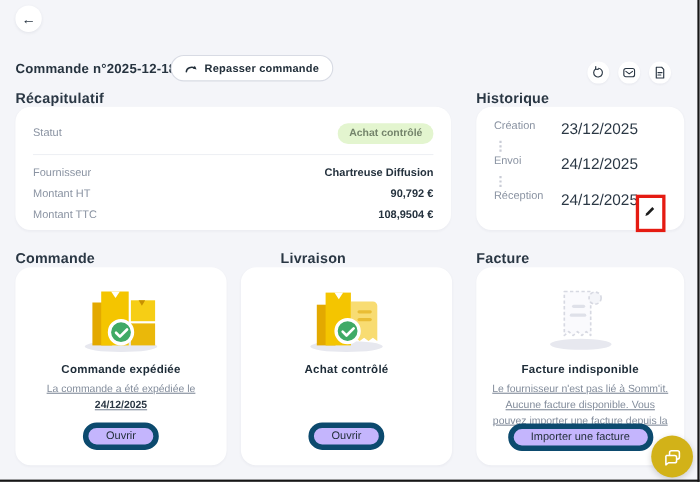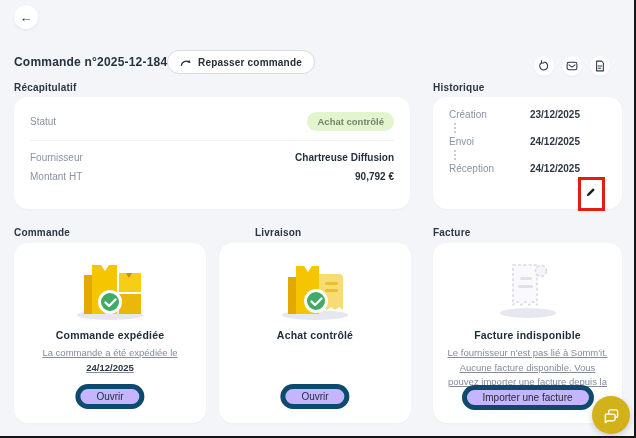--- a/index.html
+++ b/index.html
@@ -19,52 +19,52 @@
     box-shadow: 0 1px 3px rgba(30,40,60,.08);
     display: flex; align-items: center; justify-content: center;
     font-size: 13px; color: #2a3744; padding: 0;
   }
 
   .page-title {
     position: absolute; left: 14px; top: 55px; margin: 0;
     font-size: 12px; font-weight: 600; letter-spacing: .2px; color: #26333f;
   }
   .repass-btn {
-    position: absolute; left: 167px; top: 50px; height: 24px;
+    position: absolute; left: 155px; top: 50px; height: 24px;
     padding: 0 12px; border-radius: 13px; background: #fff;
     border: 1px solid #d8dbe4; display: flex; align-items: center; gap: 6px;
     font-size: 10px; font-weight: 700; color: #222f3a; letter-spacing: .2px;
   }
   .header-icons { position: absolute; left: 534px; top: 56px; display: flex; gap: 8px; }
   .icon-circle {
     width: 20px; height: 20px; border-radius: 50%; background: #fff; border: none;
     display: flex; align-items: center; justify-content: center;
     box-shadow: 0 1px 2px rgba(30,40,60,.06); padding: 0;
   }
 
-  .section-label { position: absolute; font-size: 10px; font-weight: 600; color: #2a3744; letter-spacing: .2px; }
+  .section-label { position: absolute; font-size: 13px; font-weight: 600; color: #2a3744; letter-spacing: .2px; }
   .card { position: absolute; background: #fff; border-radius: 14px; box-shadow: 0 1px 2px rgba(30,40,60,.03); }
 
   .recap-card { left: 14px; top: 97px; width: 396px; height: 112px; }
   .recap-inner { padding: 11px 16px 0; }
   .row { display: flex; justify-content: space-between; align-items: center; }
   .statut-row { height: 26px; }
   .label-gray { font-size: 10px; color: #8a93a2; }
   .badge {
     background: #e3f5cf; color: #74846b; font-size: 9.5px; font-weight: 600;
     padding: 4px 10px; border-radius: 11px;
   }
   .divider { border-top: 1px solid #eef0f4; margin: 6px 0 7px; }
   .kv-row { height: 19px; }
   .value-bold { font-size: 10px; font-weight: 700; color: #25323e; }
 
   .history-card { left: 433px; top: 97px; width: 189px; height: 112px; }
   .history-inner { padding: 12px 16px; position: relative; height: 100%; }
   .event-row { display: flex; justify-content: space-between; align-items: flex-start; padding-right: 26px; }
-  .event-date { font-size: 10px; font-weight: 700; color: #2b3845; }
+  .event-date { font-size: 14px; font-weight: 400; color: #2b3845; }
   .connector { height: 10px; border-left: 2px dotted #c9ccd6; margin: 3px 0 3px 5px; width: 2px; }
   .pencil-btn {
     position: absolute; right: 24px; top: 87px; width: 16px; height: 16px;
     background: transparent; border: none; padding: 0;
     display: flex; align-items: center; justify-content: center;
   }
   .annotation-box {
     position: absolute; left: 578px; top: 177px; width: 27px; height: 34px;
     border: 3px solid #e51b12; z-index: 10; pointer-events: none;
   }
@@ -141,20 +141,24 @@
       </div>
       <div class="divider"></div>
       <div class="row kv-row">
         <span class="label-gray">Fournisseur</span>
         <span class="value-bold">Chartreuse Diffusion</span>
       </div>
       <div class="row kv-row">
         <span class="label-gray">Montant HT</span>
         <span class="value-bold">90,792 €</span>
       </div>
+      <div class="row kv-row">
+        <span class="label-gray">Montant TTC</span>
+        <span class="value-bold">108,9504 €</span>
+      </div>
     </div>
   </div>
 
   <div class="section-label" style="left:433px; top:82px;">Historique</div>
   <div class="card history-card">
     <div class="history-inner">
       <div class="event-row">
         <span class="label-gray">Création</span>
         <span class="event-date">23/12/2025</span>
       </div>

